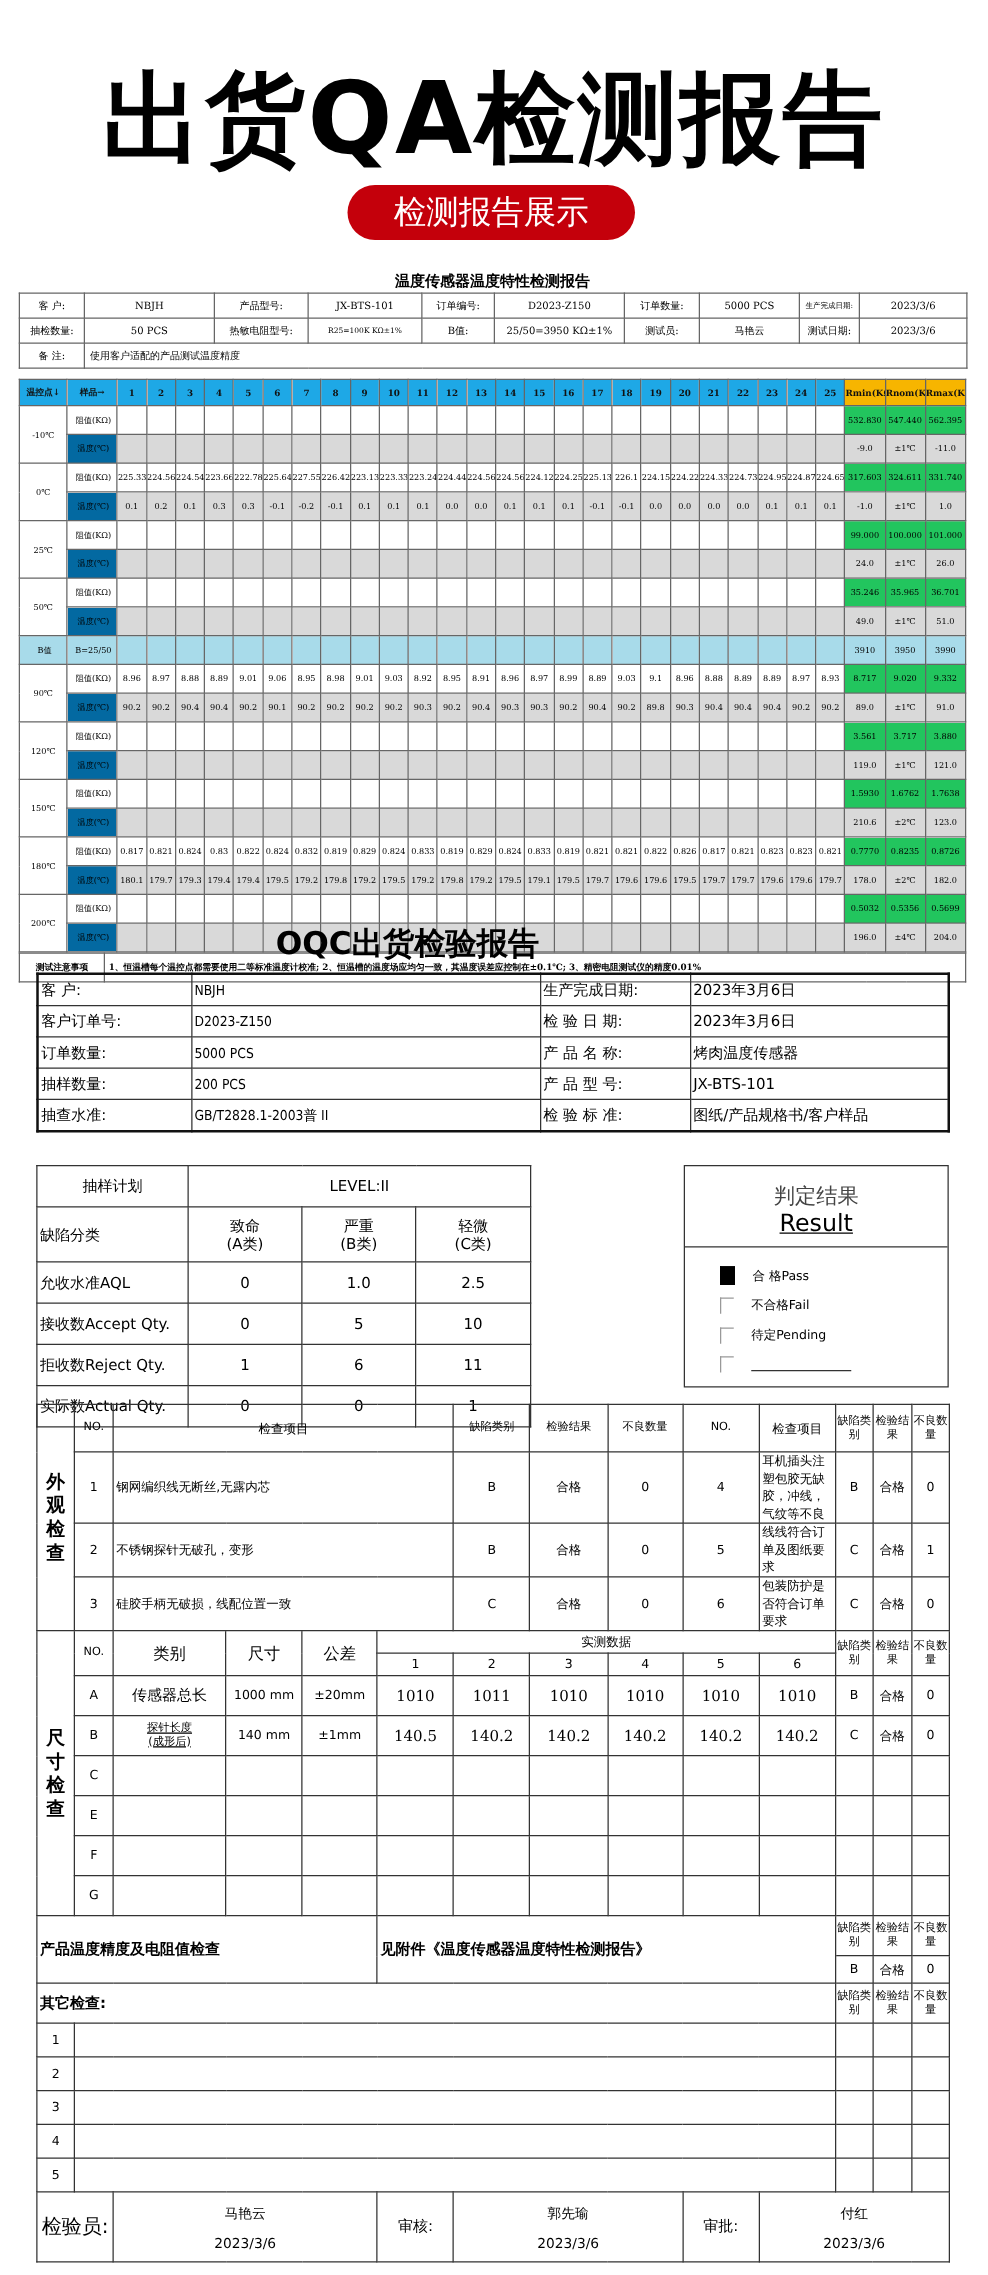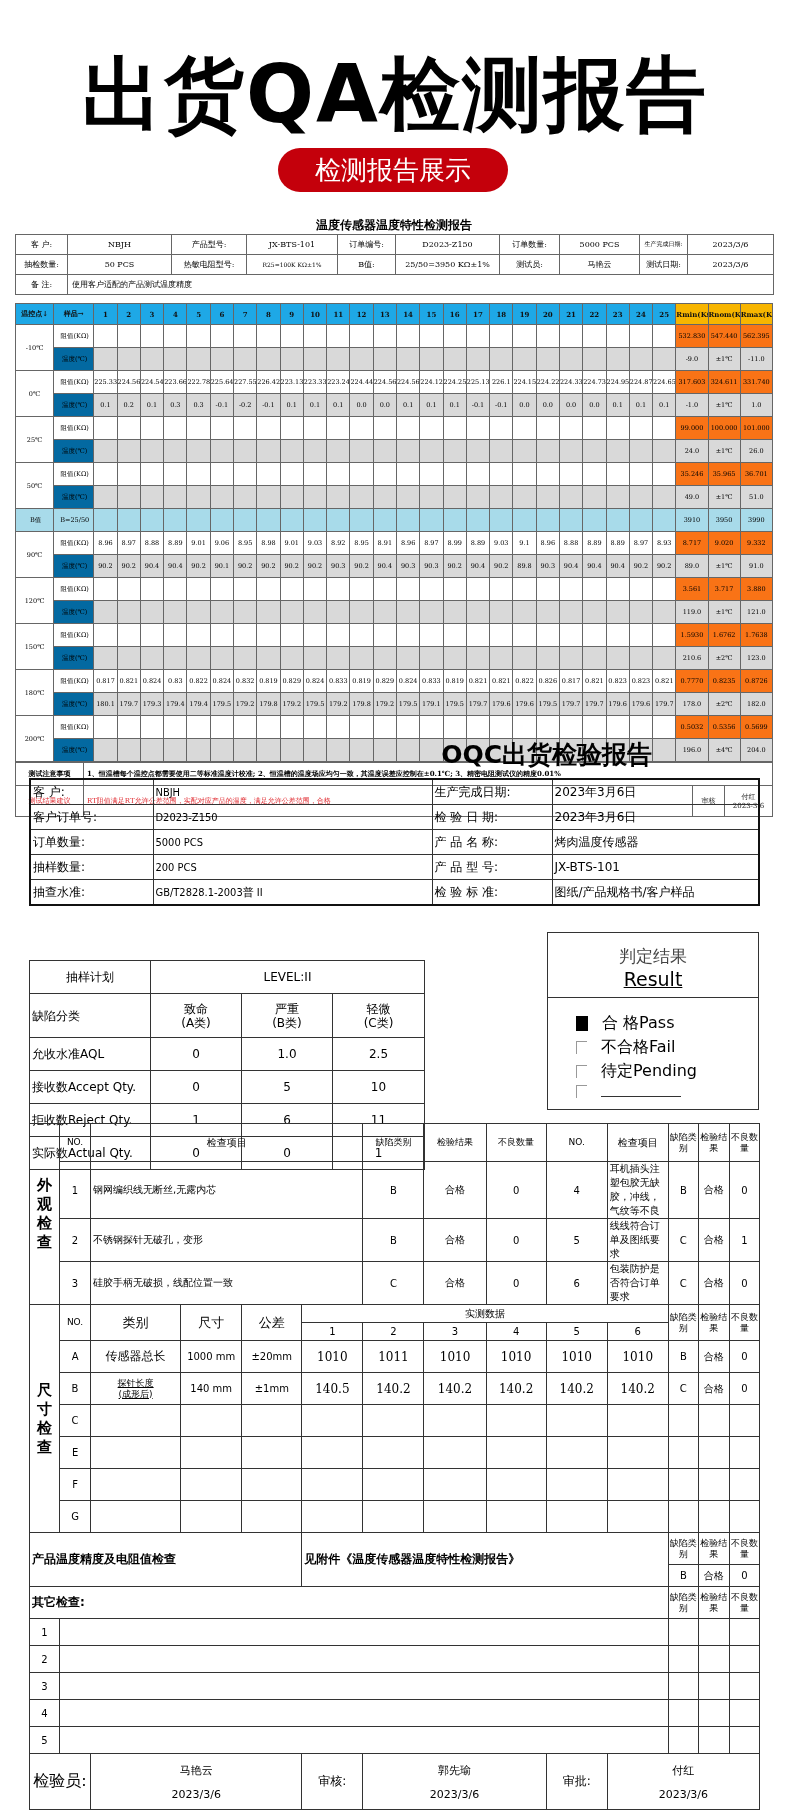--- a/index.html
+++ b/index.html
@@ -14,40 +14,40 @@
   .r1 td{border:1px solid #666;text-align:center;padding:0;overflow:hidden;white-space:nowrap;}
   .r1 .info td{height:19px;font-size:8px;}
   .r1 .info td.left{text-align:left;padding-left:4px;}
   .r1 .data td{height:22px;font-size:6.5px;}
   .r1 .data tr.head td{background:#1ea8e6;font-weight:bold;color:#111;height:20px;font-size:7px;}
   .r1 .data tr.head td.spec{background:#f7b500;}
   .r1 .data tr.g td{background:#d9d9d9;}
   .r1 .data tr.b td{background:#a8dbea;}
   .r1 .data td.lbl{text-align:center;padding-left:2px;}
   .r1 .data tr.g td.lbl{background:#0369a1;}
-  .r1 .data td.spec-v{background:#f97316;}
+  .r1 .data td.spec-v{background:#22c55e;}
   .r1 .data tr.g td.spec-v{background:#d9d9d9;}
   .r1 .notes td{height:22px;font-size:7px;}
   .r1 .notes td.left{text-align:left;padding-left:3px;font-weight:bold;}
   .r1 .notes tr.red td{color:#e0282e;height:30px;}
   .r1 .notes tr.red td.blk{color:#222;}
   
-  .r2-title{position:absolute;left:0;top:738px;width:652px;text-align:right;font-size:25px;font-weight:bold;}
+  .r2-title{position:absolute;left:0;top:738px;width:652px;text-align:center;font-size:25px;font-weight:bold;}
   .r2-info{position:absolute;left:29px;top:778px;width:731px;}
   .r2-info table{width:731px;table-layout:fixed;font-size:12px;border:2px solid #111;}
   .r2-info td{border:1px solid #333;height:24px;padding:0 2px;text-align:left;white-space:nowrap;}
   .sp{position:absolute;left:29px;top:932px;width:396px;}
-  .sp table{width:396px;table-layout:fixed;font-size:12px;margin-top:28px;}
+  .sp table{width:396px;table-layout:fixed;font-size:12px;}
   .sp td{border:1px solid #333;height:30px;text-align:center;line-height:14px;}
   .sp td.left{text-align:left;padding-left:2px;}
   .res{position:absolute;left:547px;top:932px;width:210px;height:176px;border:1px solid #333;}
   .res-head{height:64px;border-bottom:1px solid #333;text-align:center;}
   .res-cn{font-family:"DejaVu Serif",serif;font-size:17px;color:#444;padding-top:12px;}
   .res-en{font-size:19px;text-decoration:underline;}
-  .res-item{position:absolute;left:28px;font-size:16px;display:flex;align-items:center;}
+  .res-item{position:absolute;left:28px;font-size:10px;display:flex;align-items:center;}
   .chk{width:10px;height:12px;border:1px solid #999;border-right:none;border-bottom:none;margin-right:14px;display:inline-block;}
   .chk.on{background:#000;border-color:#000;width:11px;height:14px;}
   .blank-line{display:inline-block;width:80px;border-bottom:1px solid #333;height:1px;margin-top:8px;}
   .insp{position:absolute;left:29px;top:1123px;width:731px;}
   .insp table{width:731px;table-layout:fixed;font-size:10px;}
   .insp td{border:1px solid #333;text-align:center;padding:0;}
   .insp td.left{text-align:left;padding-left:2px;}
   .insp td.vert{font-weight:bold;font-size:15px;line-height:19px;}
   .insp td.sm{font-size:9px;line-height:11px;}
   .insp td.bold-left{text-align:left;padding-left:2px;font-weight:bold;font-size:12px;}
@@ -776,29 +776,20 @@
     <colgroup>
         <col style="width:68px">
         <col>
         <col style="width:32px">
         <col style="width:48px">
       </colgroup>
     <tbody>
         <tr>
       <td style="font-weight:bold">测试注意事项</td>
       <td class="left" colspan="3">1、恒温槽每个温控点都需要使用二等标准温度计校准;     2、恒温槽的温度场应均匀一致，其温度误差应控制在±0.1℃;          3、精密电阻测试仪的精度0.01%</td>
-    </tr>
-    <tr class="red">
-      <td>测试结果建议</td>
-      <td class="left" style="font-weight:normal">RT阻值满足RT允许公差范围，实配对应产品的温度，满足允许公差范围，合格</td>
-      <td class="blk">审核</td>
-      <td class="blk">
-            <div>付红</div>
-            <div>2023-3-6</div>
-          </td>
     </tr>
   </tbody>
     </table>
 </div>
 
 <div class="r2-title">OQC出货检验报告</div>
 <div class="r2-info">
   <table id="r2-info-table">
     <colgroup>
         <col style="width:123px">

